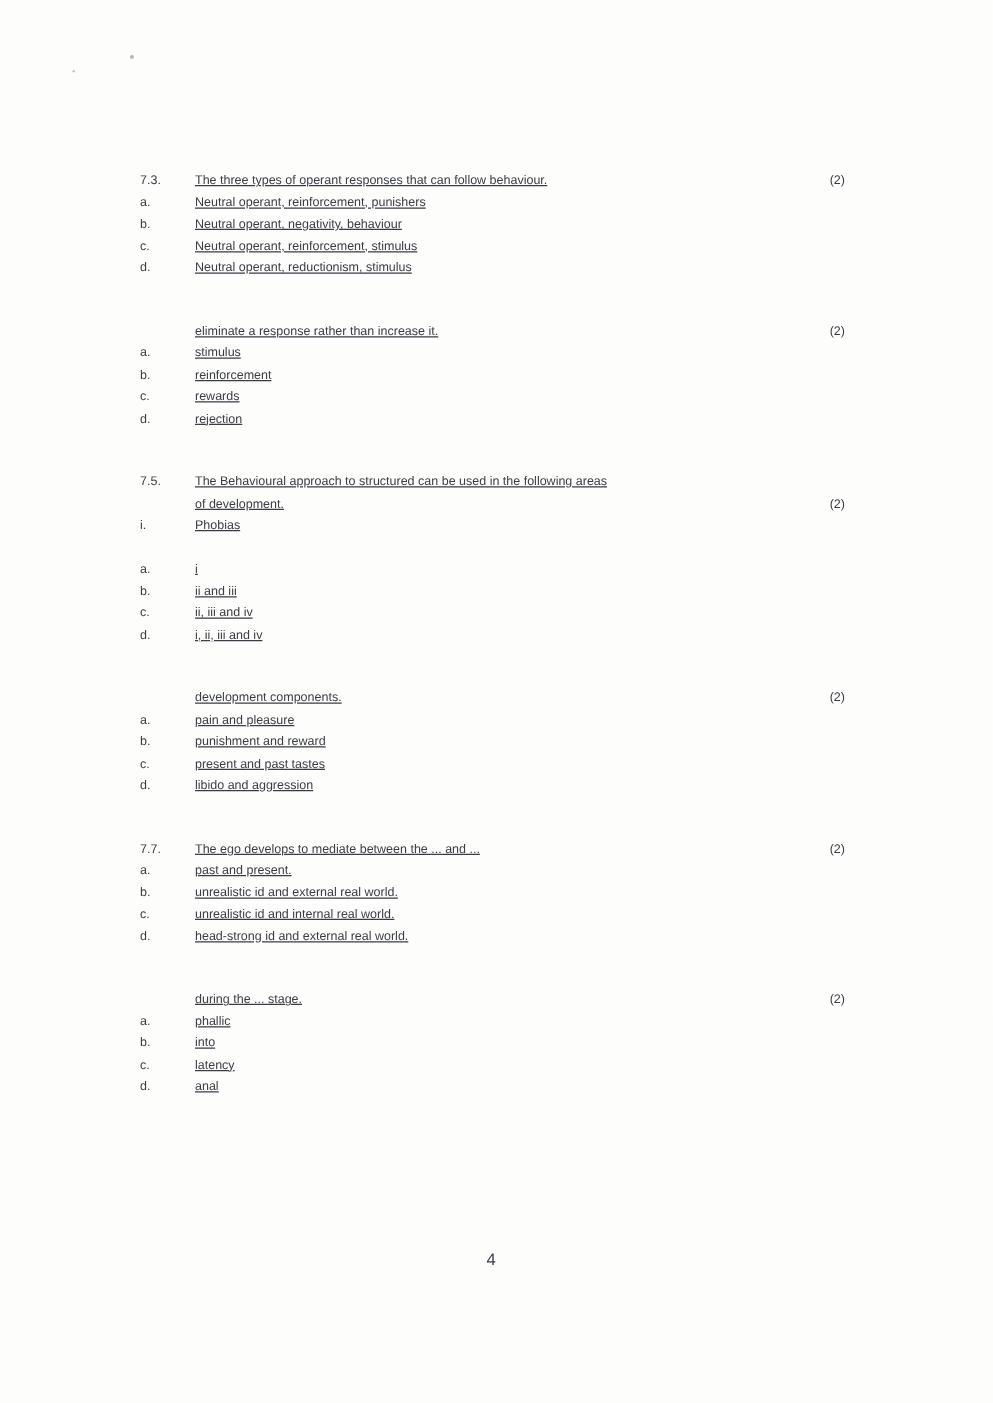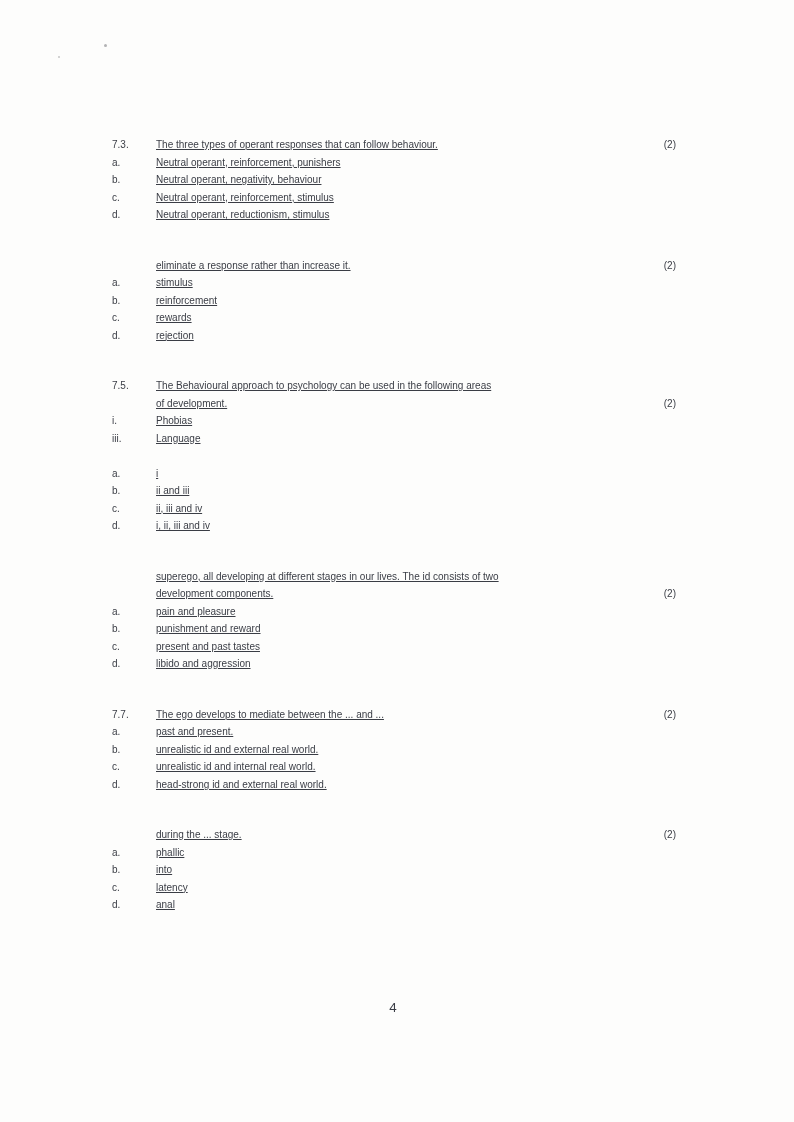--- a/index.html
+++ b/index.html
@@ -118,58 +118,50 @@
           <span class="txt">rewards</span>
         </div>
         <div class="row">
           <span class="lbl">d.</span>
           <span class="txt">rejection</span>
         </div>
       </div>
       <div class="q">
         <div class="row">
           <span class="lbl">7.5.</span>
-          <span class="txt">The Behavioural approach to psychology can be used in the following areas</span>
+          <span class="txt">The Behavioural approach to structured can be used in the following areas</span>
         </div>
         <div class="row">
           <span class="lbl"></span>
           <span class="txt">of development.</span>
           <span class="mk">(2)</span>
         </div>
         <div class="row">
           <span class="lbl">i.</span>
           <span class="txt">Phobias</span>
         </div>
-        <div class="row">
-          <span class="lbl">iii.</span>
-          <span class="txt">Language</span>
-        </div>
         <div class="gap"></div>
         <div class="row">
           <span class="lbl">a.</span>
           <span class="txt">i</span>
         </div>
         <div class="row">
           <span class="lbl">b.</span>
           <span class="txt">ii and iii</span>
         </div>
         <div class="row">
           <span class="lbl">c.</span>
           <span class="txt">ii, iii and iv</span>
         </div>
         <div class="row">
           <span class="lbl">d.</span>
           <span class="txt">i, ii, iii and iv</span>
         </div>
       </div>
       <div class="q">
-        <div class="row">
-          <span class="lbl"></span>
-          <span class="txt">superego, all developing at different stages in our lives. The id consists of two</span>
-        </div>
         <div class="row">
           <span class="lbl"></span>
           <span class="txt">development components.</span>
           <span class="mk">(2)</span>
         </div>
         <div class="row">
           <span class="lbl">a.</span>
           <span class="txt">pain and pleasure</span>
         </div>
         <div class="row">

